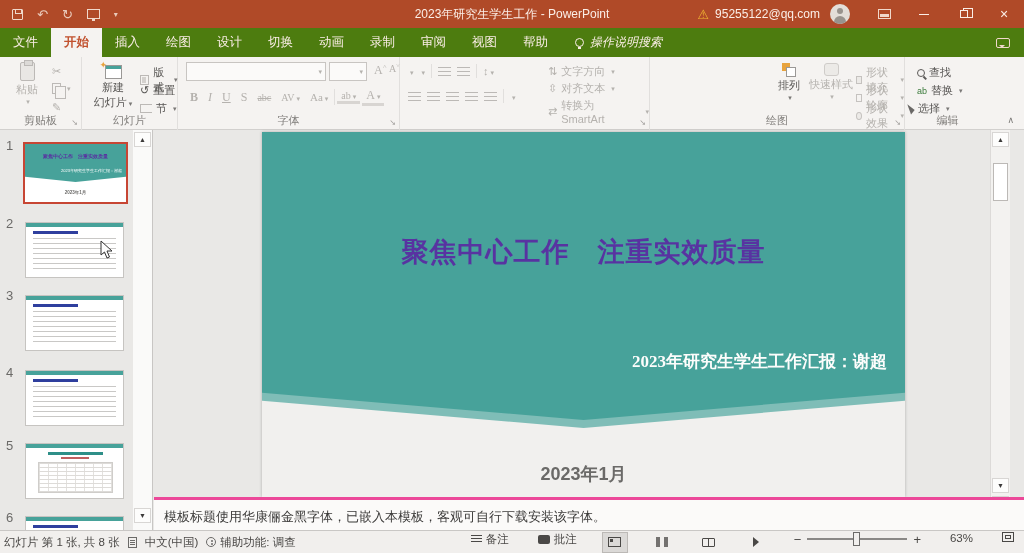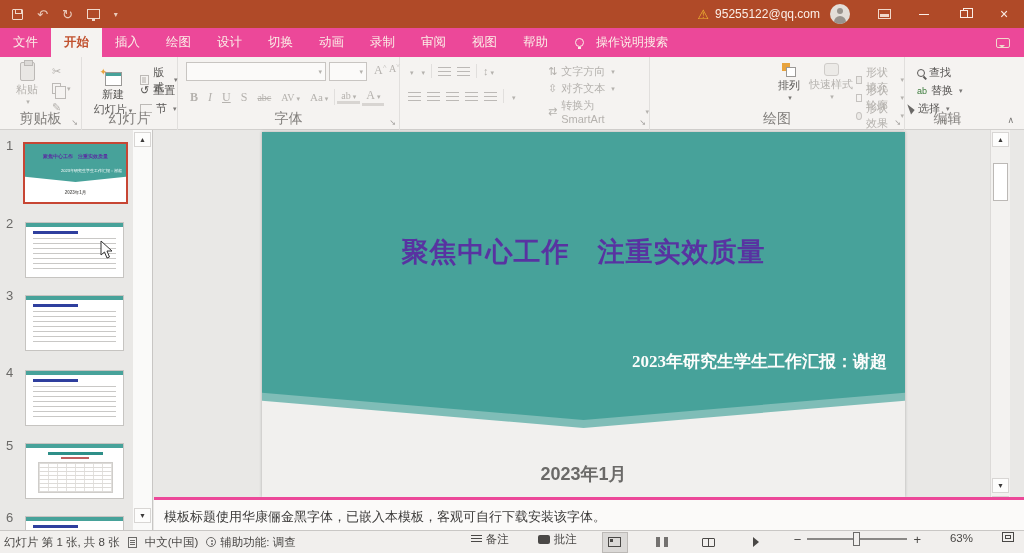--- a/index.html
+++ b/index.html
@@ -25,34 +25,34 @@
   .winbtn { width:40px; height:28px; display:flex; align-items:center; justify-content:center; color:#fbeee7; }
   .i-ribbonopts { width:13px; height:10px; border:1px solid #f0d8cb; position:relative; }
   .i-ribbonopts::after { content:""; position:absolute; left:1px; bottom:1px; width:9px; height:3px; background:#f0d8cb; }
   .i-min { width:10px; height:1px; background:#fbeee7; }
   .i-restore { width:8px; height:8px; border:1px solid #fbeee7; position:relative; background:#b04a28; }
   .i-restore::before { content:""; position:absolute; top:-3px; left:2px; width:8px; height:8px; border:1px solid #fbeee7; }
   .i-restore::after { content:""; position:absolute; inset:0; background:#b04a28; }
   .i-close { font-size:14px; line-height:1; }
 
   
-  .tabrow { position:absolute; left:0; top:28px; width:1024px; height:29px; background:#ec4899; display:flex; align-items:stretch; color:#fbeee7;text-align:center; }
+  .tabrow { position:absolute; left:0; top:28px; width:1024px; height:29px; background:#4d7c0f; display:flex; align-items:stretch; color:#fbeee7;text-align:center; }
   .tab { padding:0 13px; display:flex; align-items:center; font-size:12.5px; cursor:default; }
   .tab.active { background:#f5f3f1; color:#c1512e; font-weight:bold; }
-  .tellme { display:flex; align-items:center; gap:12px; padding:0 10px; margin-left:4px; }
+  .tellme { display:flex; align-items:center; gap:6px; padding:0 10px; margin-left:4px;font-style:italic; }
   .i-bulb { width:9px; height:9px; border:1px solid #fbeee7; border-radius:50%; position:relative; }
   .i-bulb::after { content:""; position:absolute; left:2px; bottom:-3px; width:3px; height:2px; background:#fbeee7; }
   .tab-comment { margin-left:auto; margin-right:14px; display:flex; align-items:center; }
   .i-bubble { width:14px; height:10px; border:1px solid #f0d8cb; border-radius:2px; position:relative; }
   .i-bubble::after { content:""; position:absolute; left:2px; bottom:-4px; border:3px solid transparent; border-top-color:#f0d8cb; }
 
   
   .ribbon { position:absolute; left:0; top:57px; width:1024px; height:73px; background:#f5f3f1; border-bottom:1px solid #d2d0ce; }
   .grp { position:absolute; top:0; height:73px; border-right:1px solid #e1dfdd; }
-  .grp-label { position:absolute; bottom:2px; left:0; right:0; text-align:center; font-size:14px; color:#807e7b; }
+  .grp-label { position:absolute; bottom:2px; left:0; right:0; text-align:center; font-size:11px; color:#807e7b; }
   .launcher { position:absolute; bottom:3px; right:3px; font-size:8px; color:#a09e9b; }
   .gray { color:#b5b2ae; }
   .dark { color:#575553; }
   .caret { font-size:7px; color:#b5b2ae; margin-left:2px; }
   .caret.d { color:#7a7876; }
   .bigbtn { position:absolute; display:flex; flex-direction:column; align-items:center; gap:2px; font-size:11px; text-align:center; line-height:1.15; }
   .smallrow { position:absolute; display:flex; align-items:center; gap:4px; font-size:11px; }
   
   .i-clipboard { width:15px; height:19px; border:1px solid #bcb9b6; border-radius:2px; background:#e9e7e4; position:relative; }
   .i-clipboard::before { content:""; position:absolute; top:-3px; left:3px; width:7px; height:4px; border:1px solid #bcb9b6; background:#dcdad7; }
@@ -142,20 +142,21 @@
 <body>
 
 <div class="titlebar">
   <div class="qat">
     <span class="i-save"></span>
     <span class="g">↶</span>
     <span class="g">↻</span>
     <span class="i-present"></span>
     <span class="qat-caret">▾</span>
   </div>
+  <div class="tb-title">2023年研究生学生工作 - PowerPoint</div>
   <div class="tb-right">
     <span class="tb-warning">⚠</span>
     <span class="tb-account">95255122@qq.com</span>
     <span class="avatar"></span>
     <span class="winbtn">
         <span class="i-ribbonopts"></span>
       </span>
     <span class="winbtn">
         <span class="i-min"></span>
       </span>
@@ -205,21 +206,21 @@
         <span class="caret">▾</span>
       </div>
     <div class="smallrow gray" style="left:52px;top:44px;">
         <span>✎</span>
       </div>
     <div class="grp-label">剪贴板</div>
     <div class="launcher">↘</div>
   </div>
 
   <div class="grp" style="left:82px;width:96px;">
-    <div class="bigbtn dark" style="left:8px;top:15px;width:46px;">
+    <div class="bigbtn dark" style="left:8px;top:8px;width:46px;">
       <span class="i-newslide"></span>
       <span>新建</span>
       <span><span>幻灯片</span><span class="caret d">▾</span></span>
     </div>
     <div class="smallrow dark" style="left:58px;top:8px;">
         <span class="i-layout"></span>
         <span>版式</span>
         <span class="caret d">▾</span>
       </div>
     <div class="smallrow dark" style="left:58px;top:26px;">

